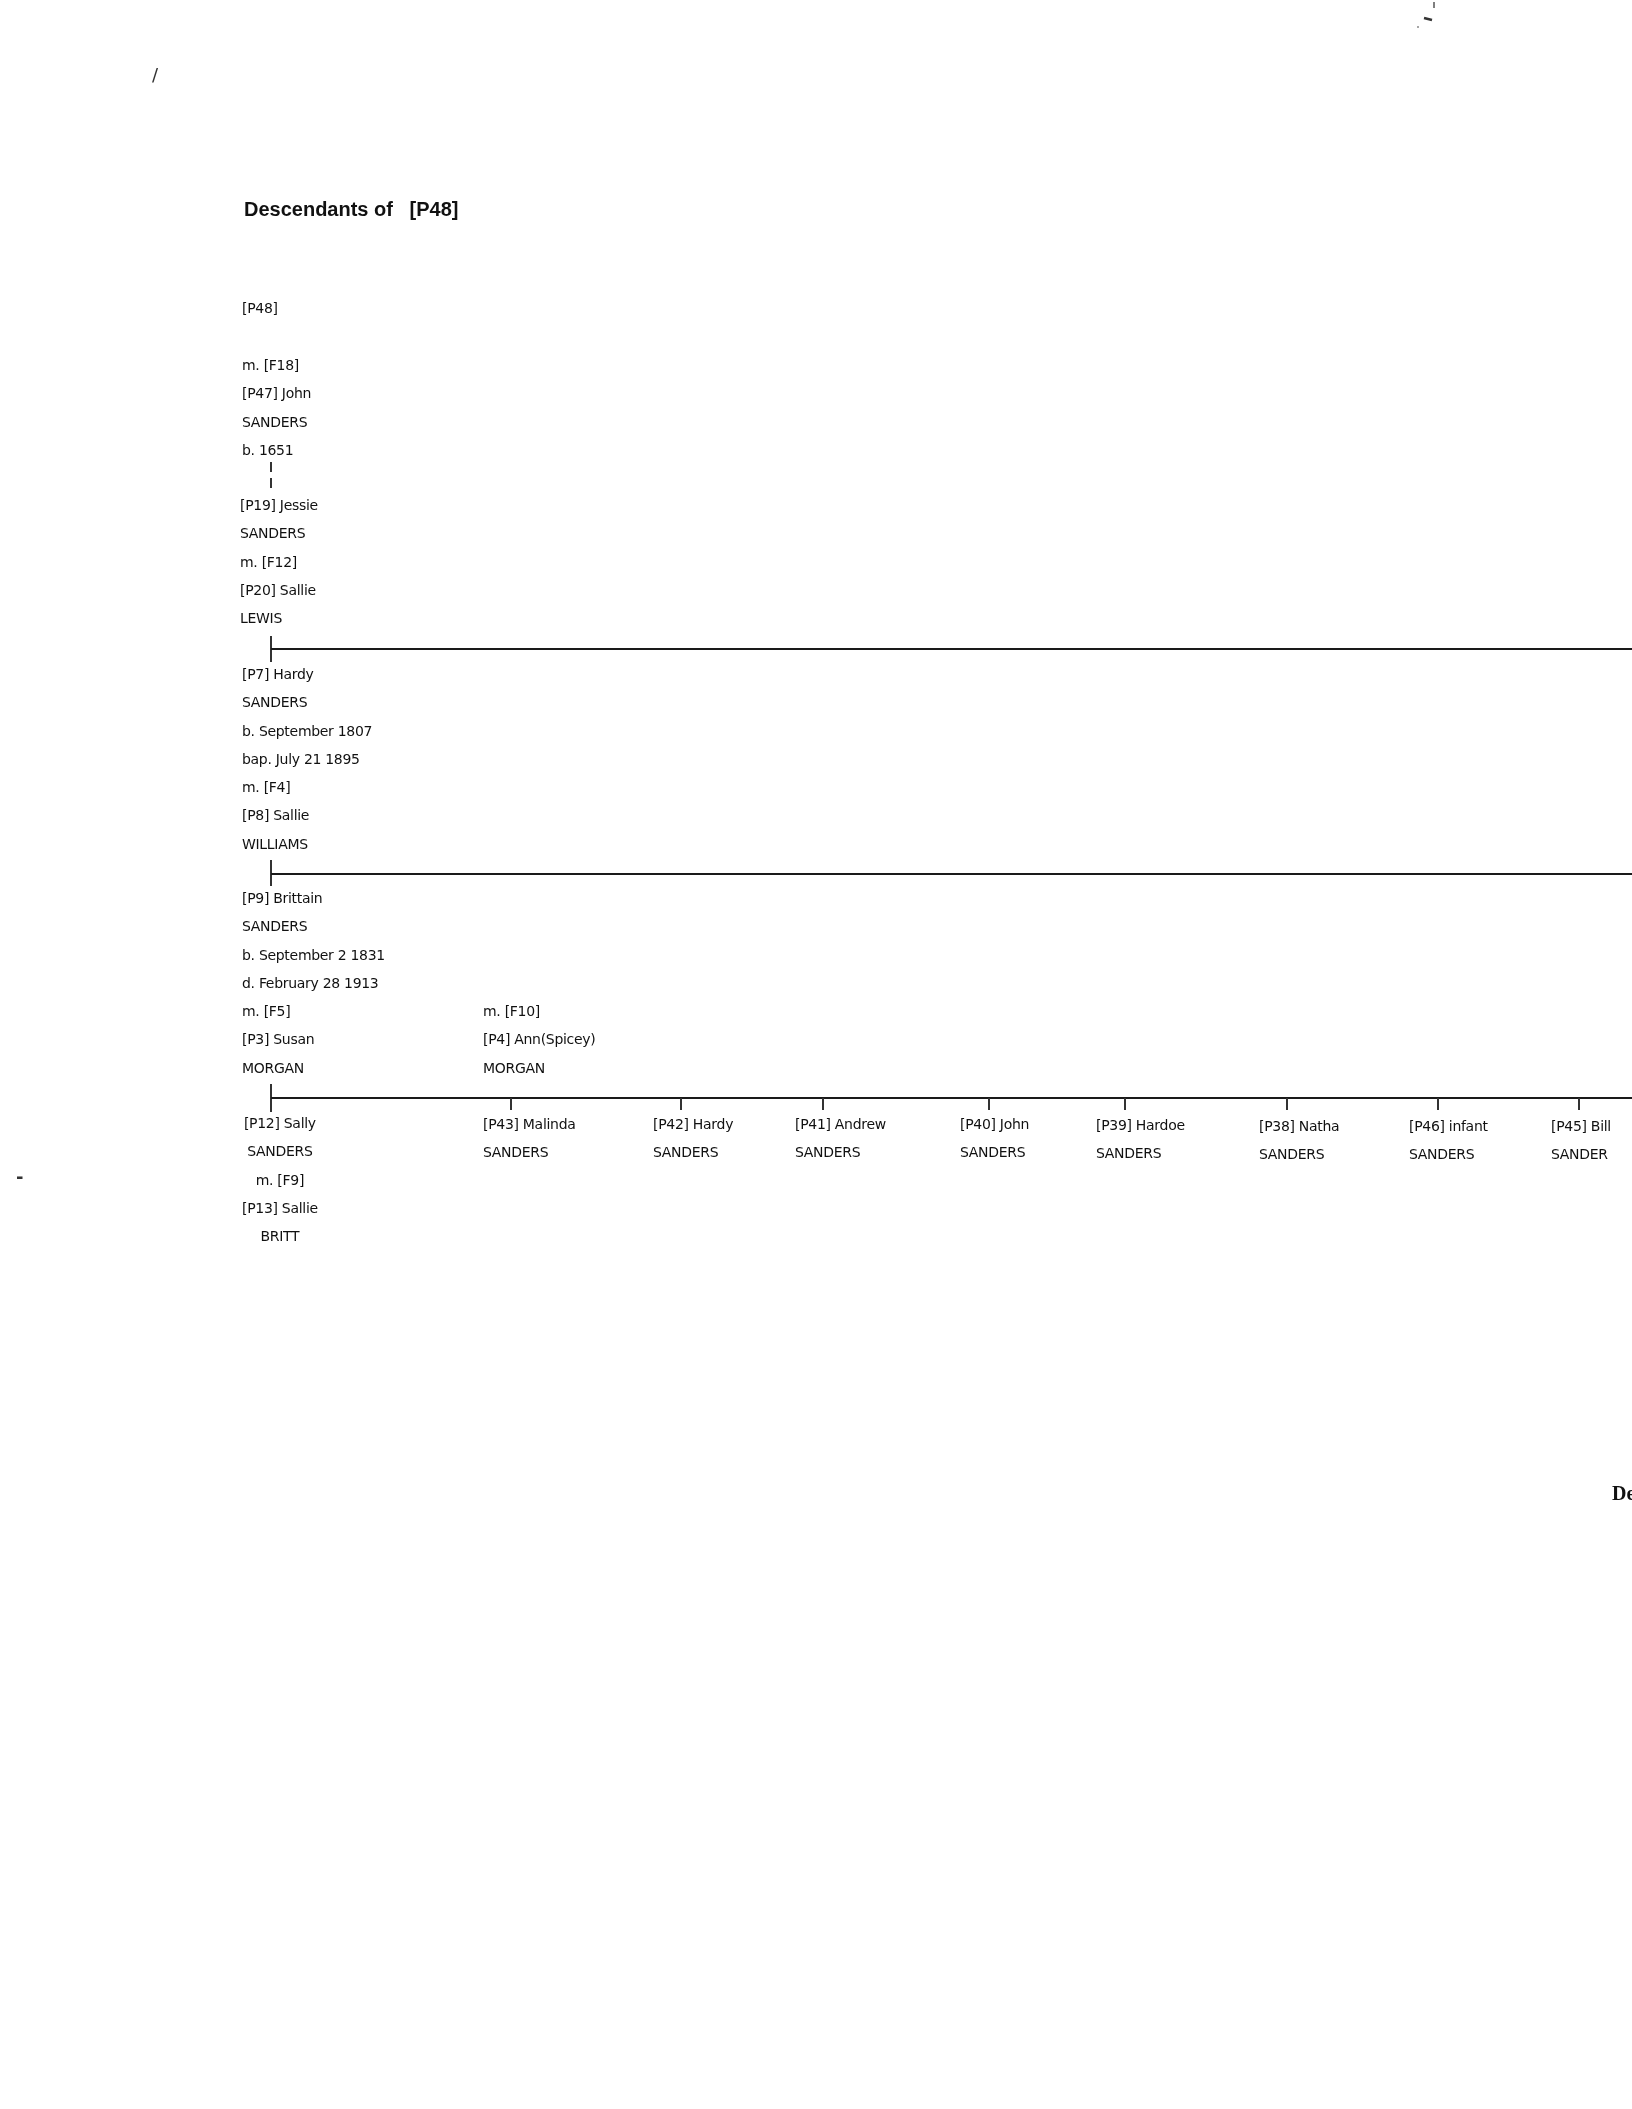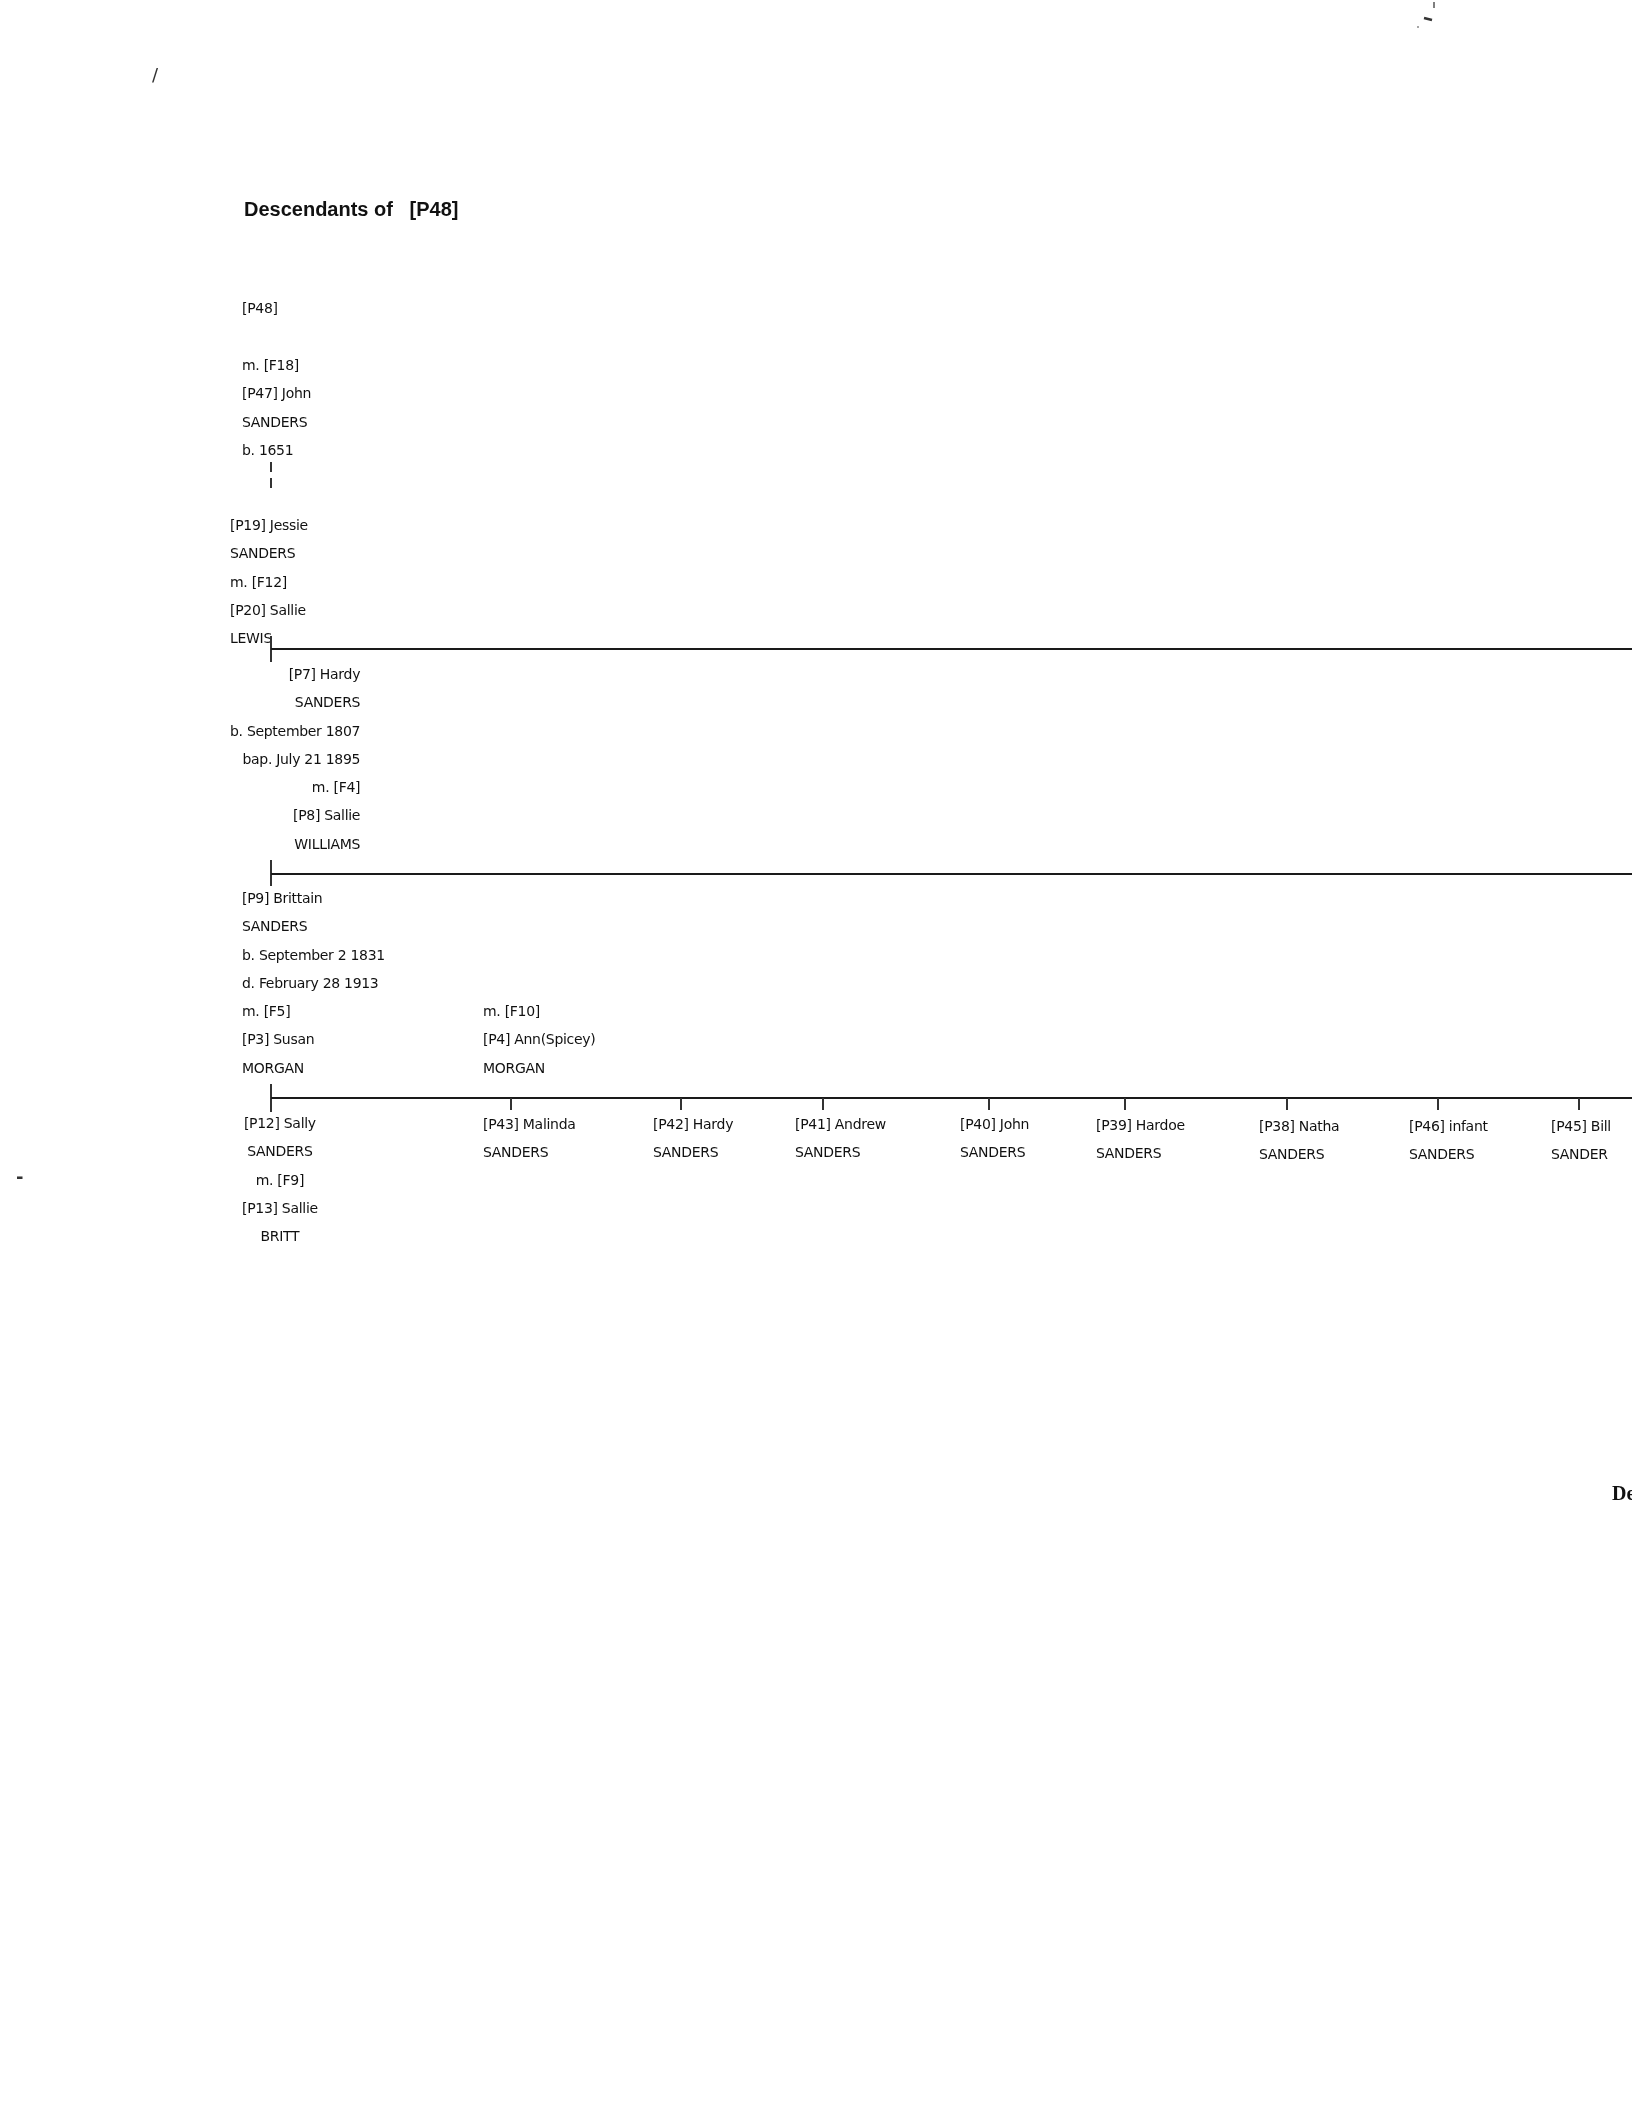--- a/index.html
+++ b/index.html
@@ -76,32 +76,32 @@
 <div class="block" style="left:242px; top:351px;">
   <div>m. [F18]</div>
   <div>[P47] John</div>
   <div>SANDERS</div>
   <div>b. 1651</div>
 </div>
 
 <div class="vtick" style="left:270px; top:462px; height:10px;"></div>
 <div class="vtick" style="left:270px; top:478px; height:10px;"></div>
 
-<div class="block" style="left:230px; top:491px;margin-top:20px;">
+<div class="block" style="left:240px; top:491px;">
   <div>[P19] Jessie</div>
   <div>SANDERS</div>
   <div>m. [F12]</div>
   <div>[P20] Sallie</div>
   <div>LEWIS</div>
 </div>
 
 <div class="vtick" style="left:270px; top:636px; height:26px;"></div>
 <div class="hline" style="left:271px; top:648px; width:1361px;"></div>
 
-<div class="block" style="left:230px; top:660px;text-align:right;">
+<div class="block" style="left:242px; top:660px;">
   <div>[P7] Hardy</div>
   <div>SANDERS</div>
   <div>b. September 1807</div>
   <div>bap. July 21 1895</div>
   <div>m. [F4]</div>
   <div>[P8] Sallie</div>
   <div>WILLIAMS</div>
 </div>
 
 <div class="vtick" style="left:270px; top:860px; height:26px;"></div>

